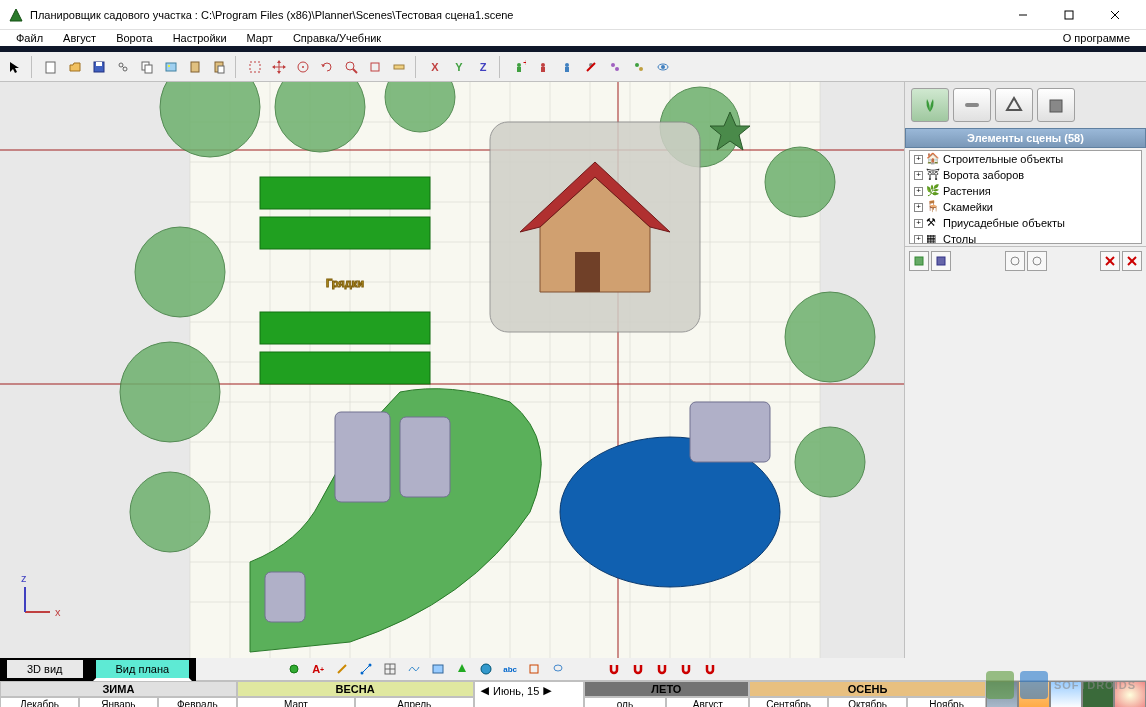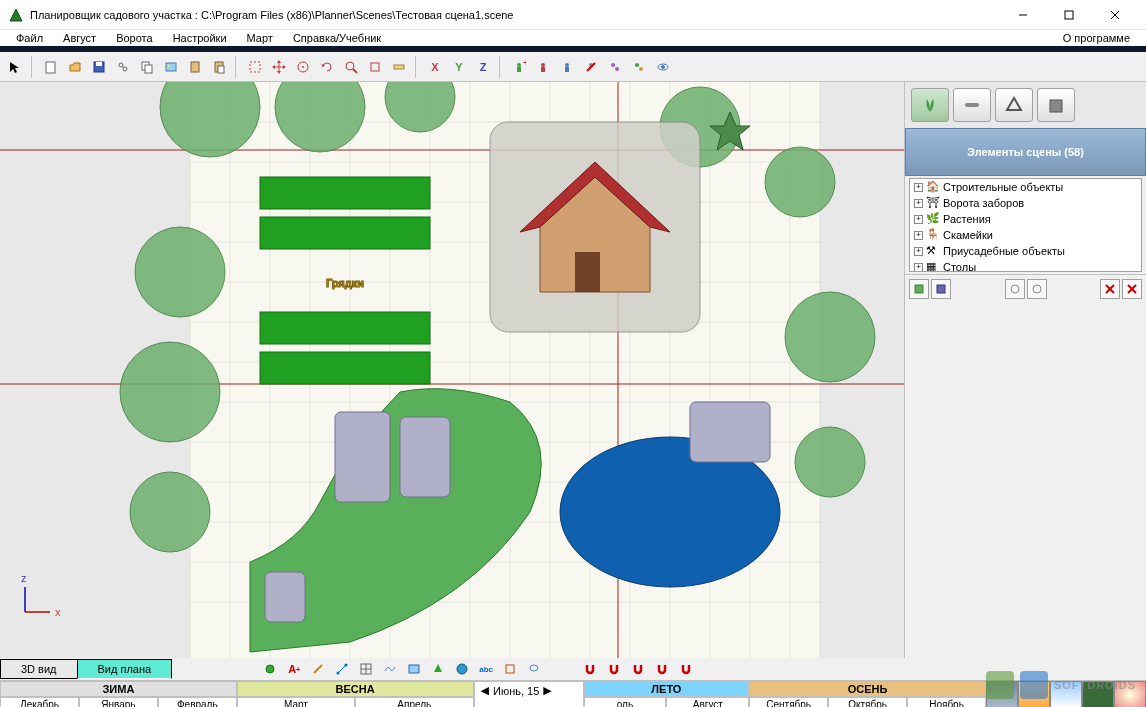--- a/index.html
+++ b/index.html
@@ -21,40 +21,40 @@
 
 .main { display: flex; height: 576px; }
 .canvas-area { flex: 1; position: relative; background: #15803d; overflow: hidden; }
 .canvas-inner { position: absolute; left: 0; top: 0; width: 100%; height: 100%; }
 
 .right-panel { width: 242px; background: #f0f0f0; border-left: 1px solid #c0c0c0; display: flex; flex-direction: column; }
 .tab-buttons { display: flex; gap: 4px; padding: 6px; background: #e8e8e8; }
 .tab-btn { width: 38px; height: 34px; border: 1px solid #a0a0a0; background: linear-gradient(#fff,#e0e0e0); border-radius: 3px; display: flex; align-items: center; justify-content: center; cursor: pointer; }
 .tab-btn.active { background: linear-gradient(#d0e8d0,#a0c8a0); }
 
-.panel-header { background: linear-gradient(#9ab8d8,#7a98b8); color: #fff; text-align: center; padding: 17px; font-weight: bold; border: 1px solid #6080a0; }
+.panel-header { background: linear-gradient(#9ab8d8,#7a98b8); color: #fff; text-align: center; padding: 3px; font-weight: bold; border: 1px solid #6080a0; }
 .tree-panel { background: #fff; border: 1px solid #a0a0a0; margin: 2px 4px; height: 94px; overflow: hidden; }
 .tree-item { display: flex; align-items: center; padding: 1px 4px; gap: 3px; }
 .tree-exp { width: 9px; height: 9px; border: 1px solid #888; display: flex; align-items: center; justify-content: center; font-size: 8px; line-height: 1; }
 .tree-icon { width: 14px; height: 14px; }
 
 .prop-toolbar { display: flex; gap: 2px; padding: 4px; border-top: 1px solid #c0c0c0; }
 .prop-toolbar .spacer { flex: 1; }
 .prop-toolbar .tbtn2 { width: 20px; height: 20px; border: 1px solid #a0a0a0; background: #f8f8f8; display: flex; align-items: center; justify-content: center; cursor: pointer; }
 .view-tabs { height: 22px; display: flex; align-items: center; background: #f0f0f0; }
-.view-tab { padding: 3px 20px; border: 1px solid #000000; background: #e8e8e8; cursor: pointer; margin-right: -1px; }
+.view-tab { padding: 3px 20px; border: 7px solid #000000; background: #e8e8e8; cursor: pointer; margin-right: -1px; }
 .view-tab.active { background: #5eead4; border-bottom-color: #fff; }
 .bottom-toolbar { display: flex; align-items: center; gap: 2px; padding: 0 6px; flex: 1; }
 
 .season-bar { height: 30px; display: flex; background: #fff; border-top: 1px solid #c0c0c0; }
 .season { flex: 1; text-align: center; }
 .season-header { font-weight: bold; padding: 1px; border: 1px solid #c0c0c0; }
 .season.winter .season-header { background: #e0e0e0; }
 .season.spring .season-header { background: #e0e8a0; }
-.season.summer .season-header { background: #7dd3fc; }
+.season.summer .season-header { background: #737373; }
 .season.autumn .season-header { background: #e8c080; }
 .months { display: flex; }
 .month { flex: 1; padding: 1px; border: 1px solid #c0c0c0; font-size: 10px; }
 .date-label { padding: 2px 6px; display: flex; align-items: center; gap: 4px; }
 .thumbs { display: flex; gap: 0; }
 .thumb { width: 32px; height: 28px; border: 1px solid #888; }
 
 .watermark { position: absolute; right: 10px; bottom: 8px; display: flex; align-items: center; gap: 6px; opacity: 0.6; }
 .watermark .wm-icon { width: 28px; height: 28px; border-radius: 4px; }
 svg { display: block; }

